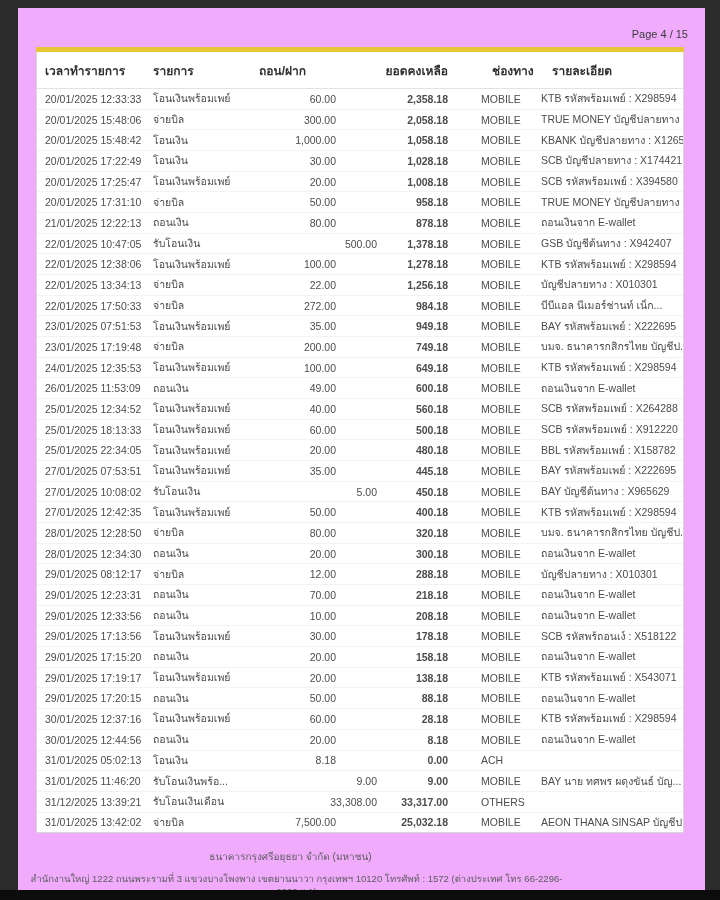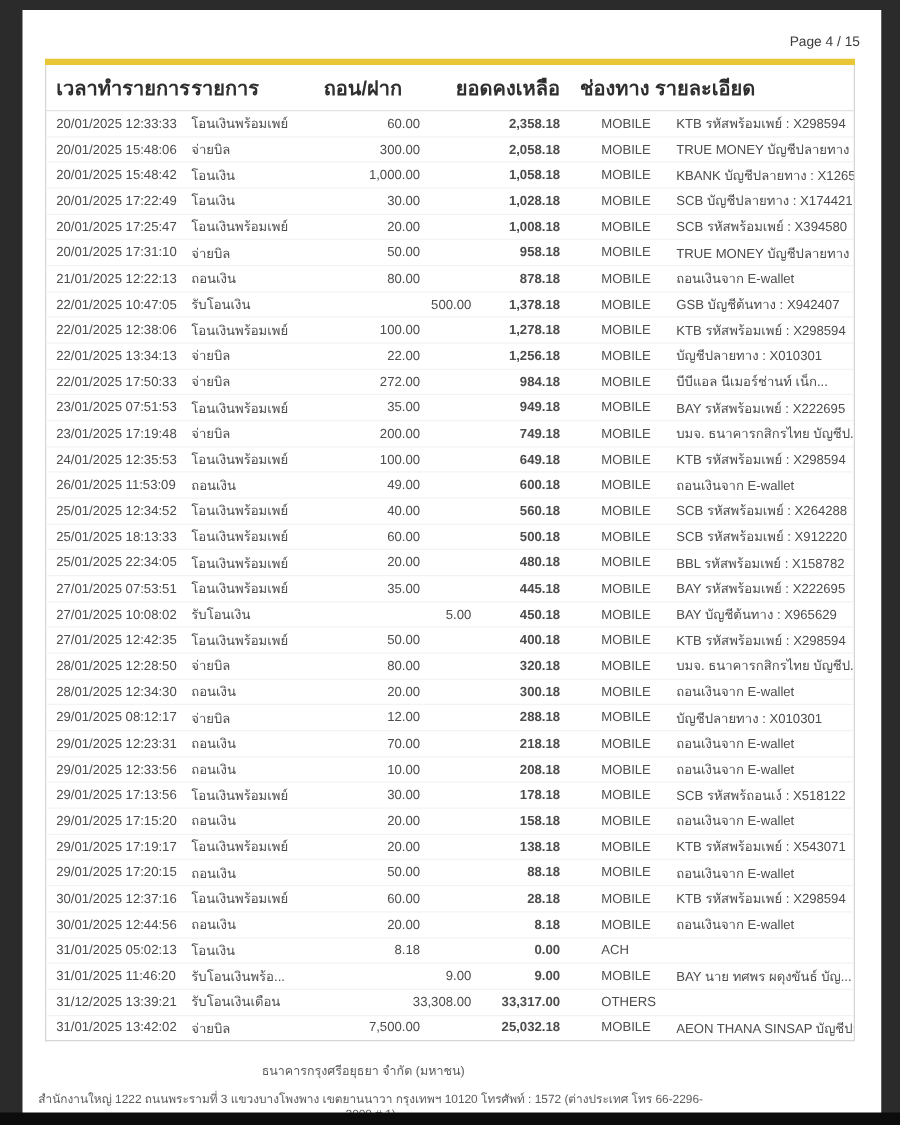--- a/index.html
+++ b/index.html
@@ -4,21 +4,21 @@
 <title>Statement Page</title>
 <style>
   html,body{margin:0;padding:0;}
   body{
     width:720px;height:900px;position:relative;overflow:hidden;
     background:#2b2b2b;
     font-family:"Liberation Sans", sans-serif;
   }
   .page{
     position:absolute;left:18px;top:8px;width:687px;height:883px;
-    background:#ffffff;
+    background:#f0abfc;
   }
   .bottom-bar{
     position:absolute;left:0;top:890px;width:720px;height:10px;
     background:#0c0c0c;
   }
   .page-num{
     position:absolute;top:20px;right:17px;
     font-size:11px;color:#3c3c3c;
   }
   .accent-bar{
@@ -27,27 +27,27 @@
   }
   .table{
     position:absolute;left:18px;top:44px;width:648px;height:781px;
     box-sizing:border-box;background:#fff;
     border:1px solid #d6d6d6;border-top:none;
     display:flex;flex-direction:column;
   }
   .thead{
     display:flex;align-items:center;height:36px;flex:0 0 36px;
     padding-left:8px;border-bottom:1px solid #e2e2e2;
-    font-weight:bold;font-size:16px;color:#2f2f2f;white-space:nowrap;
+    font-weight:bold;font-size:12px;color:#2f2f2f;white-space:nowrap;
   }
   .h-time{width:108px;}
   .h-desc{width:100px;}
   .h-wd{width:124px;box-sizing:border-box;padding-left:6px;}
   .h-bal{width:71px;display:flex;justify-content:flex-end;}
-  .h-chan{width:60px;margin-left:16px;}
+  .h-chan{width:60px;margin-left:44px;}
   .h-det{flex:1;}
   .tbody{flex:1;display:flex;flex-direction:column;}
   .trow{
     flex:1;display:flex;align-items:center;padding-left:8px;
     border-bottom:1px solid #f3f3f3;
     font-size:10.5px;color:#4c4c4c;white-space:nowrap;
   }
   .trow:last-child{border-bottom:none;}
   .bc{flex:0 0 auto;}
   .c-time{width:108px;}

